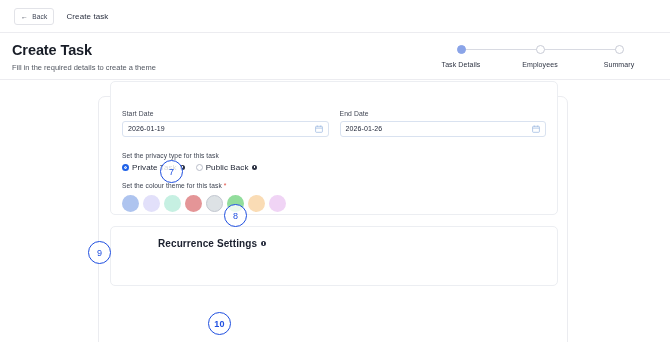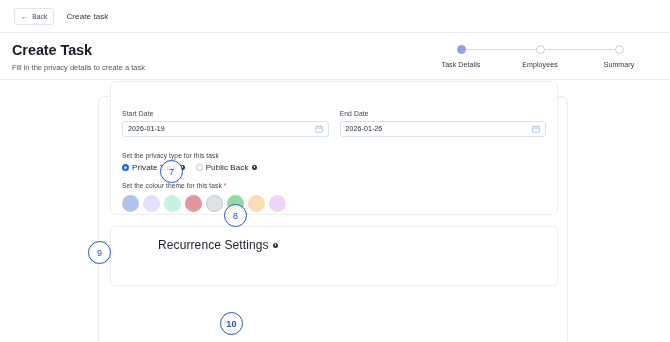--- a/index.html
+++ b/index.html
@@ -246,22 +246,22 @@
   .swatch.selected { border-color: #c2c7d0; }
 
   
   .recur-head {
     display: flex;
     align-items: center;
     gap: 4px;
     padding: 11px 11px 0;
   }
   .recur-title {
-    font-size: 12px;
-    font-weight: 400;
+    font-size: 10px;
+    font-weight: 700;
     color: #1a1f2d;
     letter-spacing: .1px;
     padding-left: 36px;
   }
   .recur-body {
     display: flex;
     align-items: center;
     padding: 6px 11px 0;
   }
   .recur-q {
@@ -286,36 +286,36 @@
     font-size: 9px;
     display: flex;
     align-items: center;
     justify-content: center;
     z-index: 40;
     letter-spacing: .2px;
   }
   .m7  { left: 160px; top: 80px; }
   .m8  { left: 224px; top: 124px; }
   .m9  { left: 88px;  top: 161px; }
-  .m10 { left: 220px; top: 232px; font-weight: bold; }
+  .m10 { left: 208px; top: 232px; font-weight: bold; }
 </style>
 </head>
 <body>
 
 <div class="topbar">
   <div class="back-btn">
     <span class="back-arrow">←</span>
     <span>Back</span>
   </div>
   <div class="topbar-title">Create task</div>
 </div>
 
 <div class="header">
   <div class="page-title">Create Task</div>
-  <div class="page-sub">Fill in the privacy details to create a task</div>
+  <div class="page-sub">Fill in the required details to create a theme</div>
 
   <div class="stepper">
     <div class="stepper-track"></div>
 
     <div class="step active">
       <div class="step-dot"></div>
       <div class="step-label">Task Details</div>
     </div>
 
     <div class="step">

